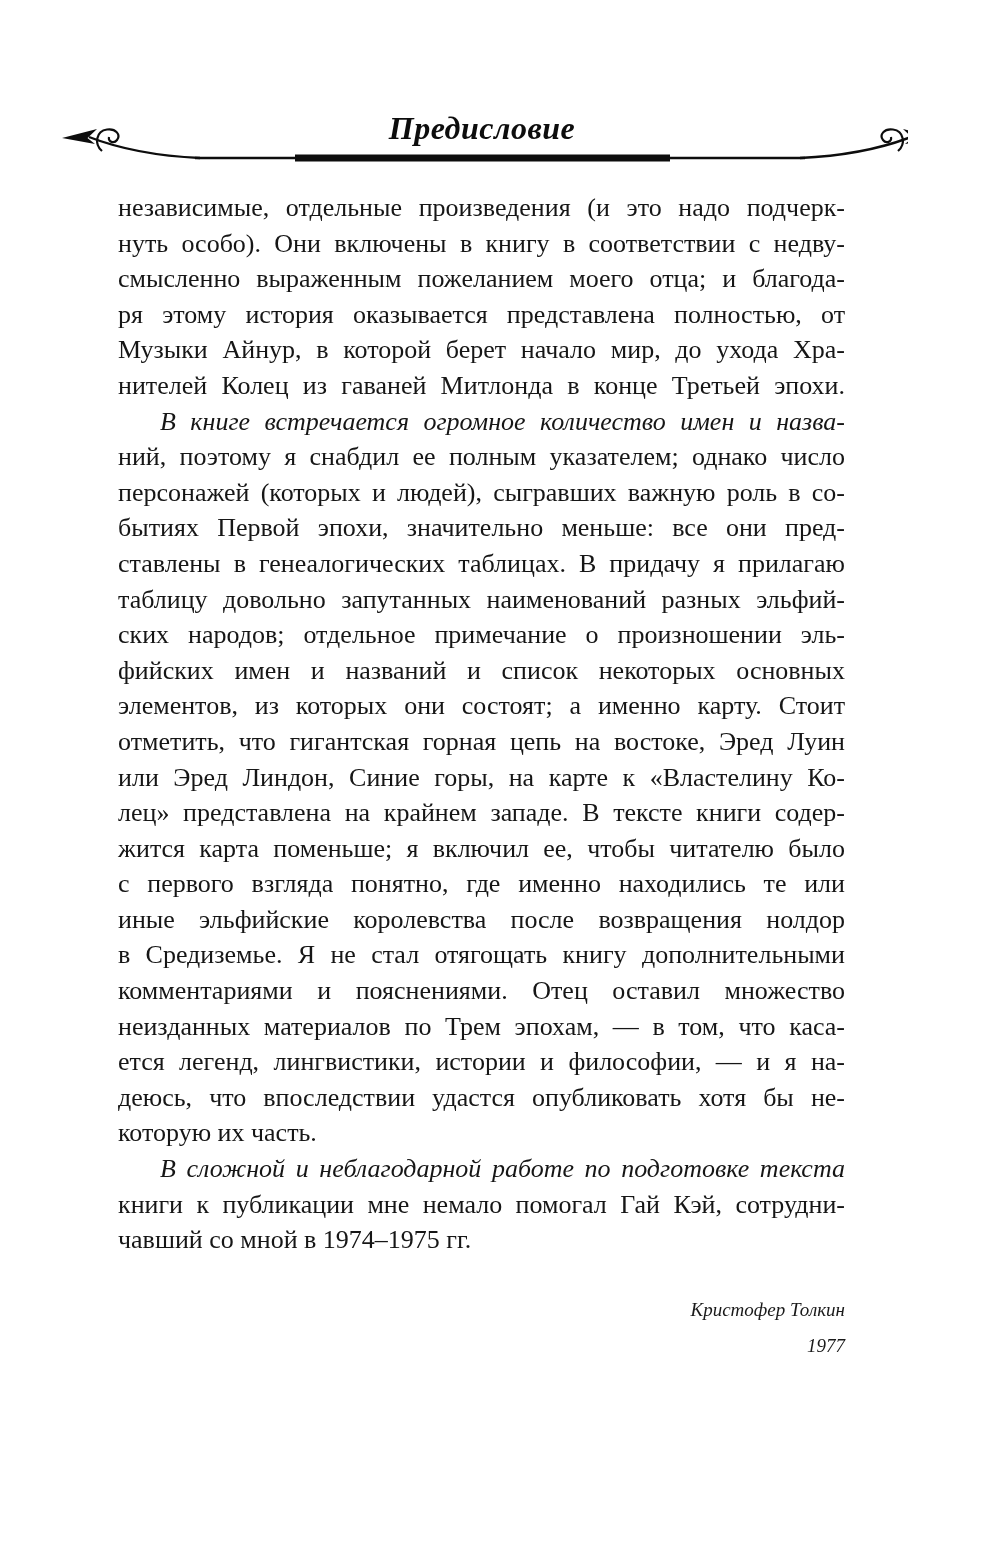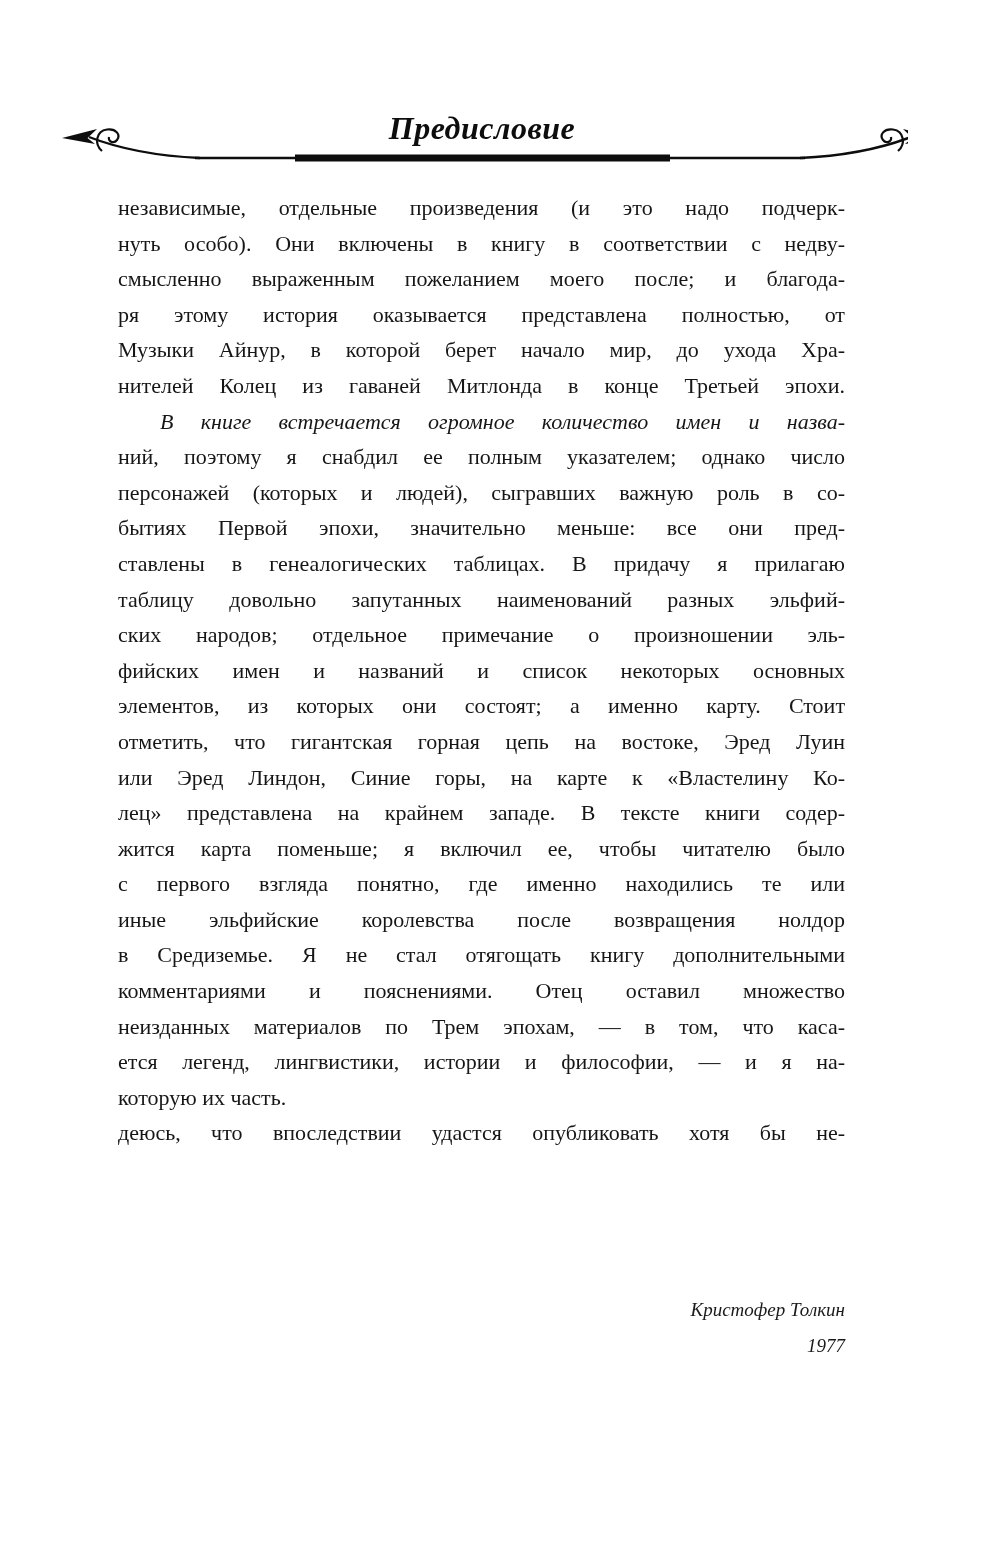--- a/index.html
+++ b/index.html
@@ -36,21 +36,21 @@
     left: 60px;
     width: 880px;
     height: 50px;
   }
   
   .body-text {
     position: absolute;
     top: 190px;
     left: 118px;
     width: 727px;
-    font-size: 22px;
+    font-size: 26px;
     line-height: 35.6px;
     color: #161616;
   }
   .paragraph { margin: 0; }
   .line {
     text-align: justify;
     text-align-last: justify;
     height: 35.6px;
     overflow: visible;
   }
@@ -96,21 +96,21 @@
         <path d="M 29 17 C 60 29 96 36 140 38" fill="none" stroke="#0d0d0d" stroke-width="2.4"></path>
         <path d="M 42 31 C 34 24 36 11 47 9.5 C 56 8.2 61 15 57 20 C 54 24 48 22 49 17" fill="none" stroke="#0d0d0d" stroke-width="2.2"></path>
       </g>
     </svg>
   </div>
 
   <div class="body-text">
       <div class="paragraph">
         <div class="line">независимые, отдельные произведения (и это надо подчерк-</div>
         <div class="line">нуть особо). Они включены в книгу в соответствии с недву-</div>
-        <div class="line">смысленно выраженным пожеланием моего после; и благода-</div>
+        <div class="line">смысленно выраженным пожеланием моего отца; и благода-</div>
         <div class="line">ря этому история оказывается представлена полностью, от</div>
         <div class="line">Музыки Айнур, в которой берет начало мир, до ухода Хра-</div>
         <div class="line">нителей Колец из гаваней Митлонда в конце Третьей эпохи.</div>
       </div>
       <div class="paragraph">
         <div class="line line-indent">В книге встречается огромное количество имен и назва-</div>
         <div class="line">ний, поэтому я снабдил ее полным указателем; однако число</div>
         <div class="line">персонажей (которых и людей), сыгравших важную роль в со-</div>
         <div class="line">бытиях Первой эпохи, значительно меньше: все они пред-</div>
         <div class="line">ставлены в генеалогических таблицах. В придачу я прилагаю</div>
@@ -121,22 +121,27 @@
         <div class="line">отметить, что гигантская горная цепь на востоке, Эред Луин</div>
         <div class="line">или Эред Линдон, Синие горы, на карте к «Властелину Ко-</div>
         <div class="line">лец» представлена на крайнем западе. В тексте книги содер-</div>
         <div class="line">жится карта поменьше; я включил ее, чтобы читателю было</div>
         <div class="line">с первого взгляда понятно, где именно находились те или</div>
         <div class="line">иные эльфийские королевства после возвращения нолдор</div>
         <div class="line">в Средиземье. Я не стал отягощать книгу дополнительными</div>
         <div class="line">комментариями и пояснениями. Отец оставил множество</div>
         <div class="line">неизданных материалов по Трем эпохам, — в том, что каса-</div>
         <div class="line">ется легенд, лингвистики, истории и философии, — и я на-</div>
+        <div class="line">деюсь, что впоследствии удастся опубликовать хотя бы не-</div>
         <div class="line line-last">которую их часть.</div>
-        <div class="line">деюсь, что впоследствии удастся опубликовать хотя бы не-</div>
+      </div>
+      <div class="paragraph">
+        <div class="line line-indent">В сложной и неблагодарной работе по подготовке текста</div>
+        <div class="line">книги к публикации мне немало помогал Гай Кэй, сотрудни-</div>
+        <div class="line line-last">чавший со мной в 1974–1975 гг.</div>
       </div>
     </div>
 
   <div class="signature">
     <div>Кристофер Толкин</div>
     <div>1977</div>
   </div>
 
 </div>
 

